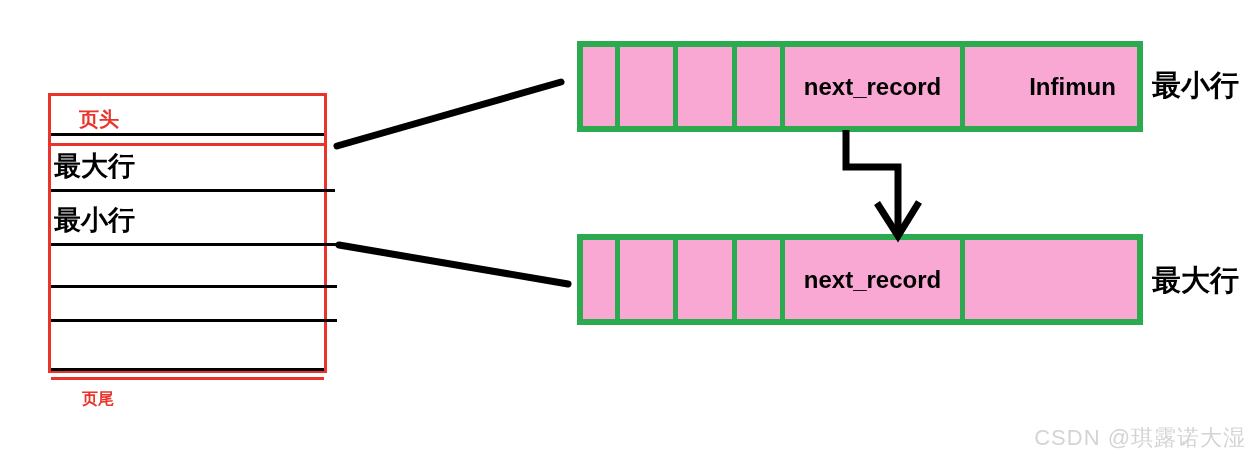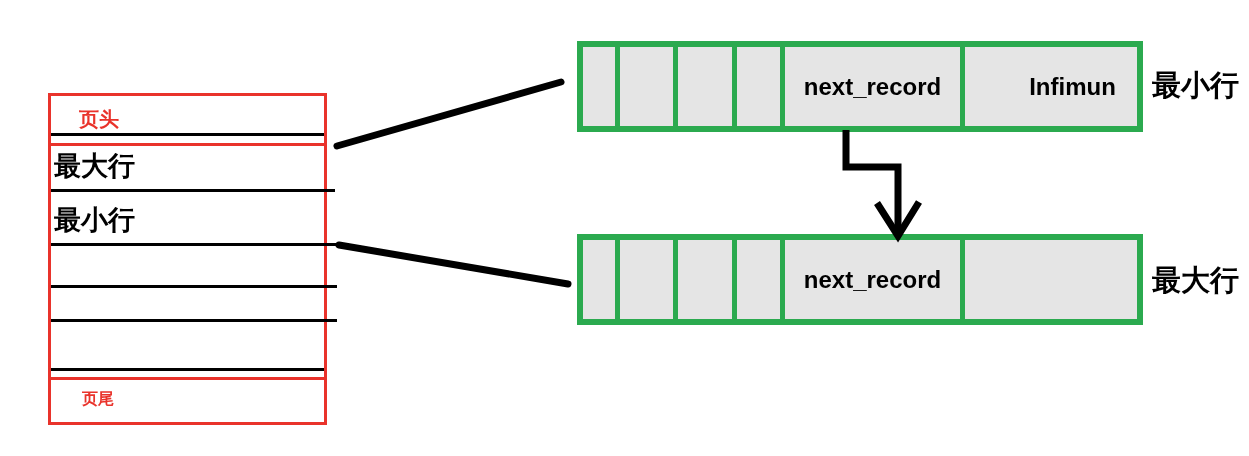--- a/index.html
+++ b/index.html
@@ -2,41 +2,41 @@
 <html style="--record-border-green: #2baa4f; --table-border-red: #e9332b; --line-black: #000000; --watermark-gray: #d4d4d4;"><head>
 <meta charset="utf-8">
 <style>
   html,body{margin:0;padding:0;background:#fff;}
   .canvas{
     position:relative;width:1249px;height:456px;background:#fff;
     font-family:"Liberation Sans",sans-serif;overflow:hidden;
   }
   
   .page-table{
-    position:absolute;left:48px;top:93px;width:279px;height:332px;
+    position:absolute;left:48px;top:93px;width:279px;height:280px;
     border:3px solid var(--table-border-red,#e9332b);box-sizing:border-box;z-index:1;
   }
   .pt-line{position:absolute;left:0;height:3px;background:#000;}
   .pt-line.red{background:var(--table-border-red,#e9332b);}
   .pt-line.l1{top:37px;width:273px;}
   .pt-line.l2{top:47px;width:273px;}
   .pt-line.l3{top:93px;width:284px;}
   .pt-line.l4{top:147px;width:286px;}
   .pt-line.l5{top:189px;width:286px;}
   .pt-line.l6{top:223px;width:286px;}
   .pt-line.l7{top:272px;width:273px;}
   .pt-line.l8{top:281px;width:273px;}
   .pt-text{position:absolute;font-weight:bold;white-space:nowrap;}
   .pt-header-text{left:28px;top:10px;font-size:20px;color:var(--table-border-red,#e9332b);}
   .pt-footer-text{left:31px;top:293px;font-size:16px;color:var(--table-border-red,#e9332b);}
   .pt-max{left:3px;top:52px;font-size:27px;color:#000;}
   .pt-min{left:3px;top:106px;font-size:27px;color:#000;}
   
   .record{
-    position:absolute;left:577px;width:566px;height:91px;background:#e5e5e5;
+    position:absolute;left:577px;width:566px;height:91px;background:#f9a8d4;
     border:6px solid var(--record-border-green,#2baa4f);box-sizing:border-box;
     display:flex;z-index:2;
   }
   .record.top{top:41px;}
   .record.bottom{top:234px;}
   .cell{
     box-sizing:border-box;border-right:5px solid var(--record-border-green,#2baa4f);
     display:flex;align-items:center;justify-content:center;
   }
   .cell.c1{flex:0 0 37px;}
@@ -104,14 +104,15 @@
   </div>
   <div class="side-label bottom">最大行</div>
 
   <svg class="overlay" viewBox="0 0 1249 456" xmlns="http://www.w3.org/2000/svg">
     <line x1="337" y1="146" x2="561" y2="82" stroke="#000" stroke-width="7" stroke-linecap="round"></line>
     <line x1="339" y1="245" x2="568" y2="284" stroke="#000" stroke-width="7" stroke-linecap="round"></line>
     <polyline points="846,130 846,167 898,167 898,232" fill="none" stroke="#000" stroke-width="7"></polyline>
     <polyline points="877,203 898,236 919,202" fill="none" stroke="#000" stroke-width="7"></polyline>
   </svg>
 
+  <div class="watermark">CSDN @琪露诺大湿</div>
 
 </div>
 
 </body></html>

